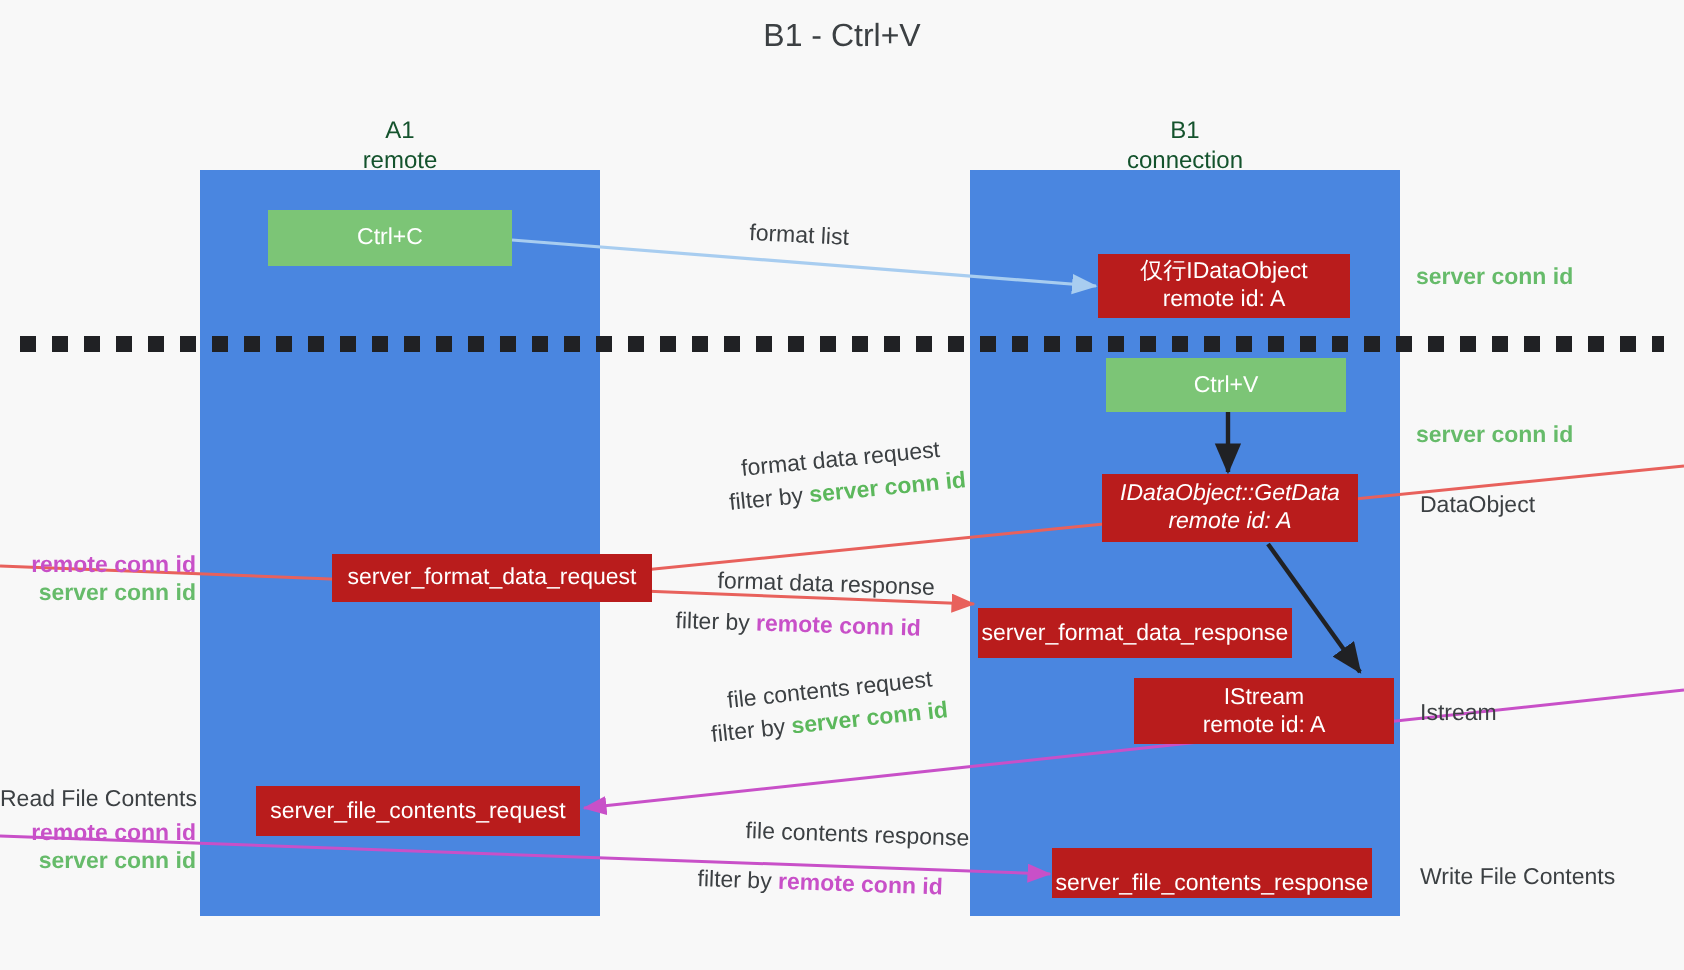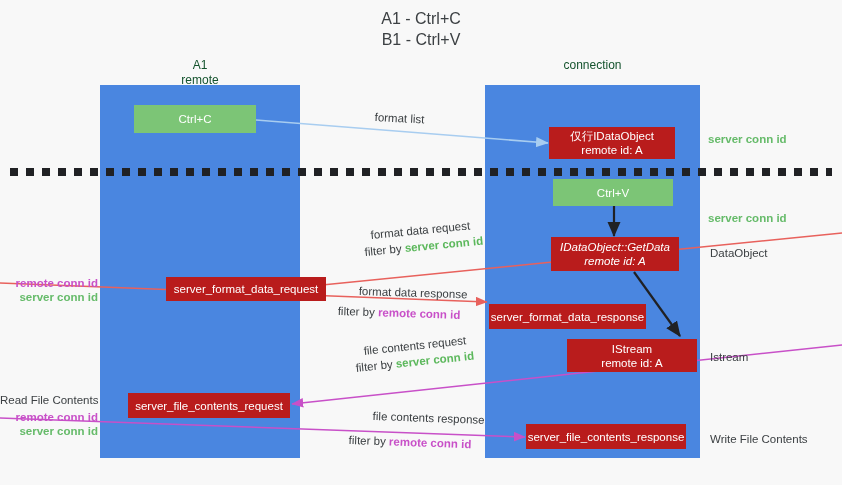--- a/index.html
+++ b/index.html
@@ -95,29 +95,29 @@
     white-space: nowrap;
   }
   .right-label.green-bold { color: #66bb6a; font-weight: bold; }
 </style>
 </head>
 <body>
 
 <div id="canvas">
 
   <div class="abs title">
-    <div>A1 - Ctrl+C</div>
     <div>B1 - Ctrl+V</div>
   </div>
 
   <div class="abs col-header" style="left:100px; top:58px; width:200px;">
     <span class="l1">A1</span>
     <span class="l2">remote</span>
   </div>
   <div class="abs col-header" style="left:485px; top:58px; width:215px;">
+    <span class="l1">B1</span>
     <span class="l2">connection</span>
   </div>
 
   <div class="abs lane" style="left:100px; top:85px; width:200px; height:373px;"></div>
   <div class="abs lane" style="left:485px; top:85px; width:215px; height:373px;"></div>
 
   <svg class="svg-layer" viewBox="0 0 842 485" xmlns="http://www.w3.org/2000/svg">
     <defs>
       <marker id="ah-blue" markerWidth="9" markerHeight="9" refX="7.5" refY="3.2" orient="auto" markerUnits="strokeWidth">
         <path d="M0,0 L8,3.2 L0,6.4 z" fill="#a8cdf0"></path>
@@ -178,21 +178,21 @@
 
   <div class="abs node orange" style="left:567px; top:339px; width:130px; height:33px;">
     <span class="ln">IStream</span>
     <span class="ln">remote id: A</span>
   </div>
 
   <div class="abs node orange" style="left:128px; top:393px; width:162px; height:25px;">
     <span class="ln">server_file_contents_request</span>
   </div>
 
-  <div class="abs node orange" style="left:526px; top:424px; width:160px; height:25px;">
+  <div class="abs node orange" style="left:526px; top:424px; width:160px; height:25px;justify-content:flex-end;">
     <span class="ln">server_file_contents_response</span>
   </div>
 
   <div class="abs edge-label" style="left:375px; top:110px; transform: rotate(2.8deg);">
     <span>format list</span>
   </div>
 
   <div class="abs edge-label" style="left:370px; top:228px; transform: rotate(-5.5deg);">
     <span>format data request</span>
   </div>

